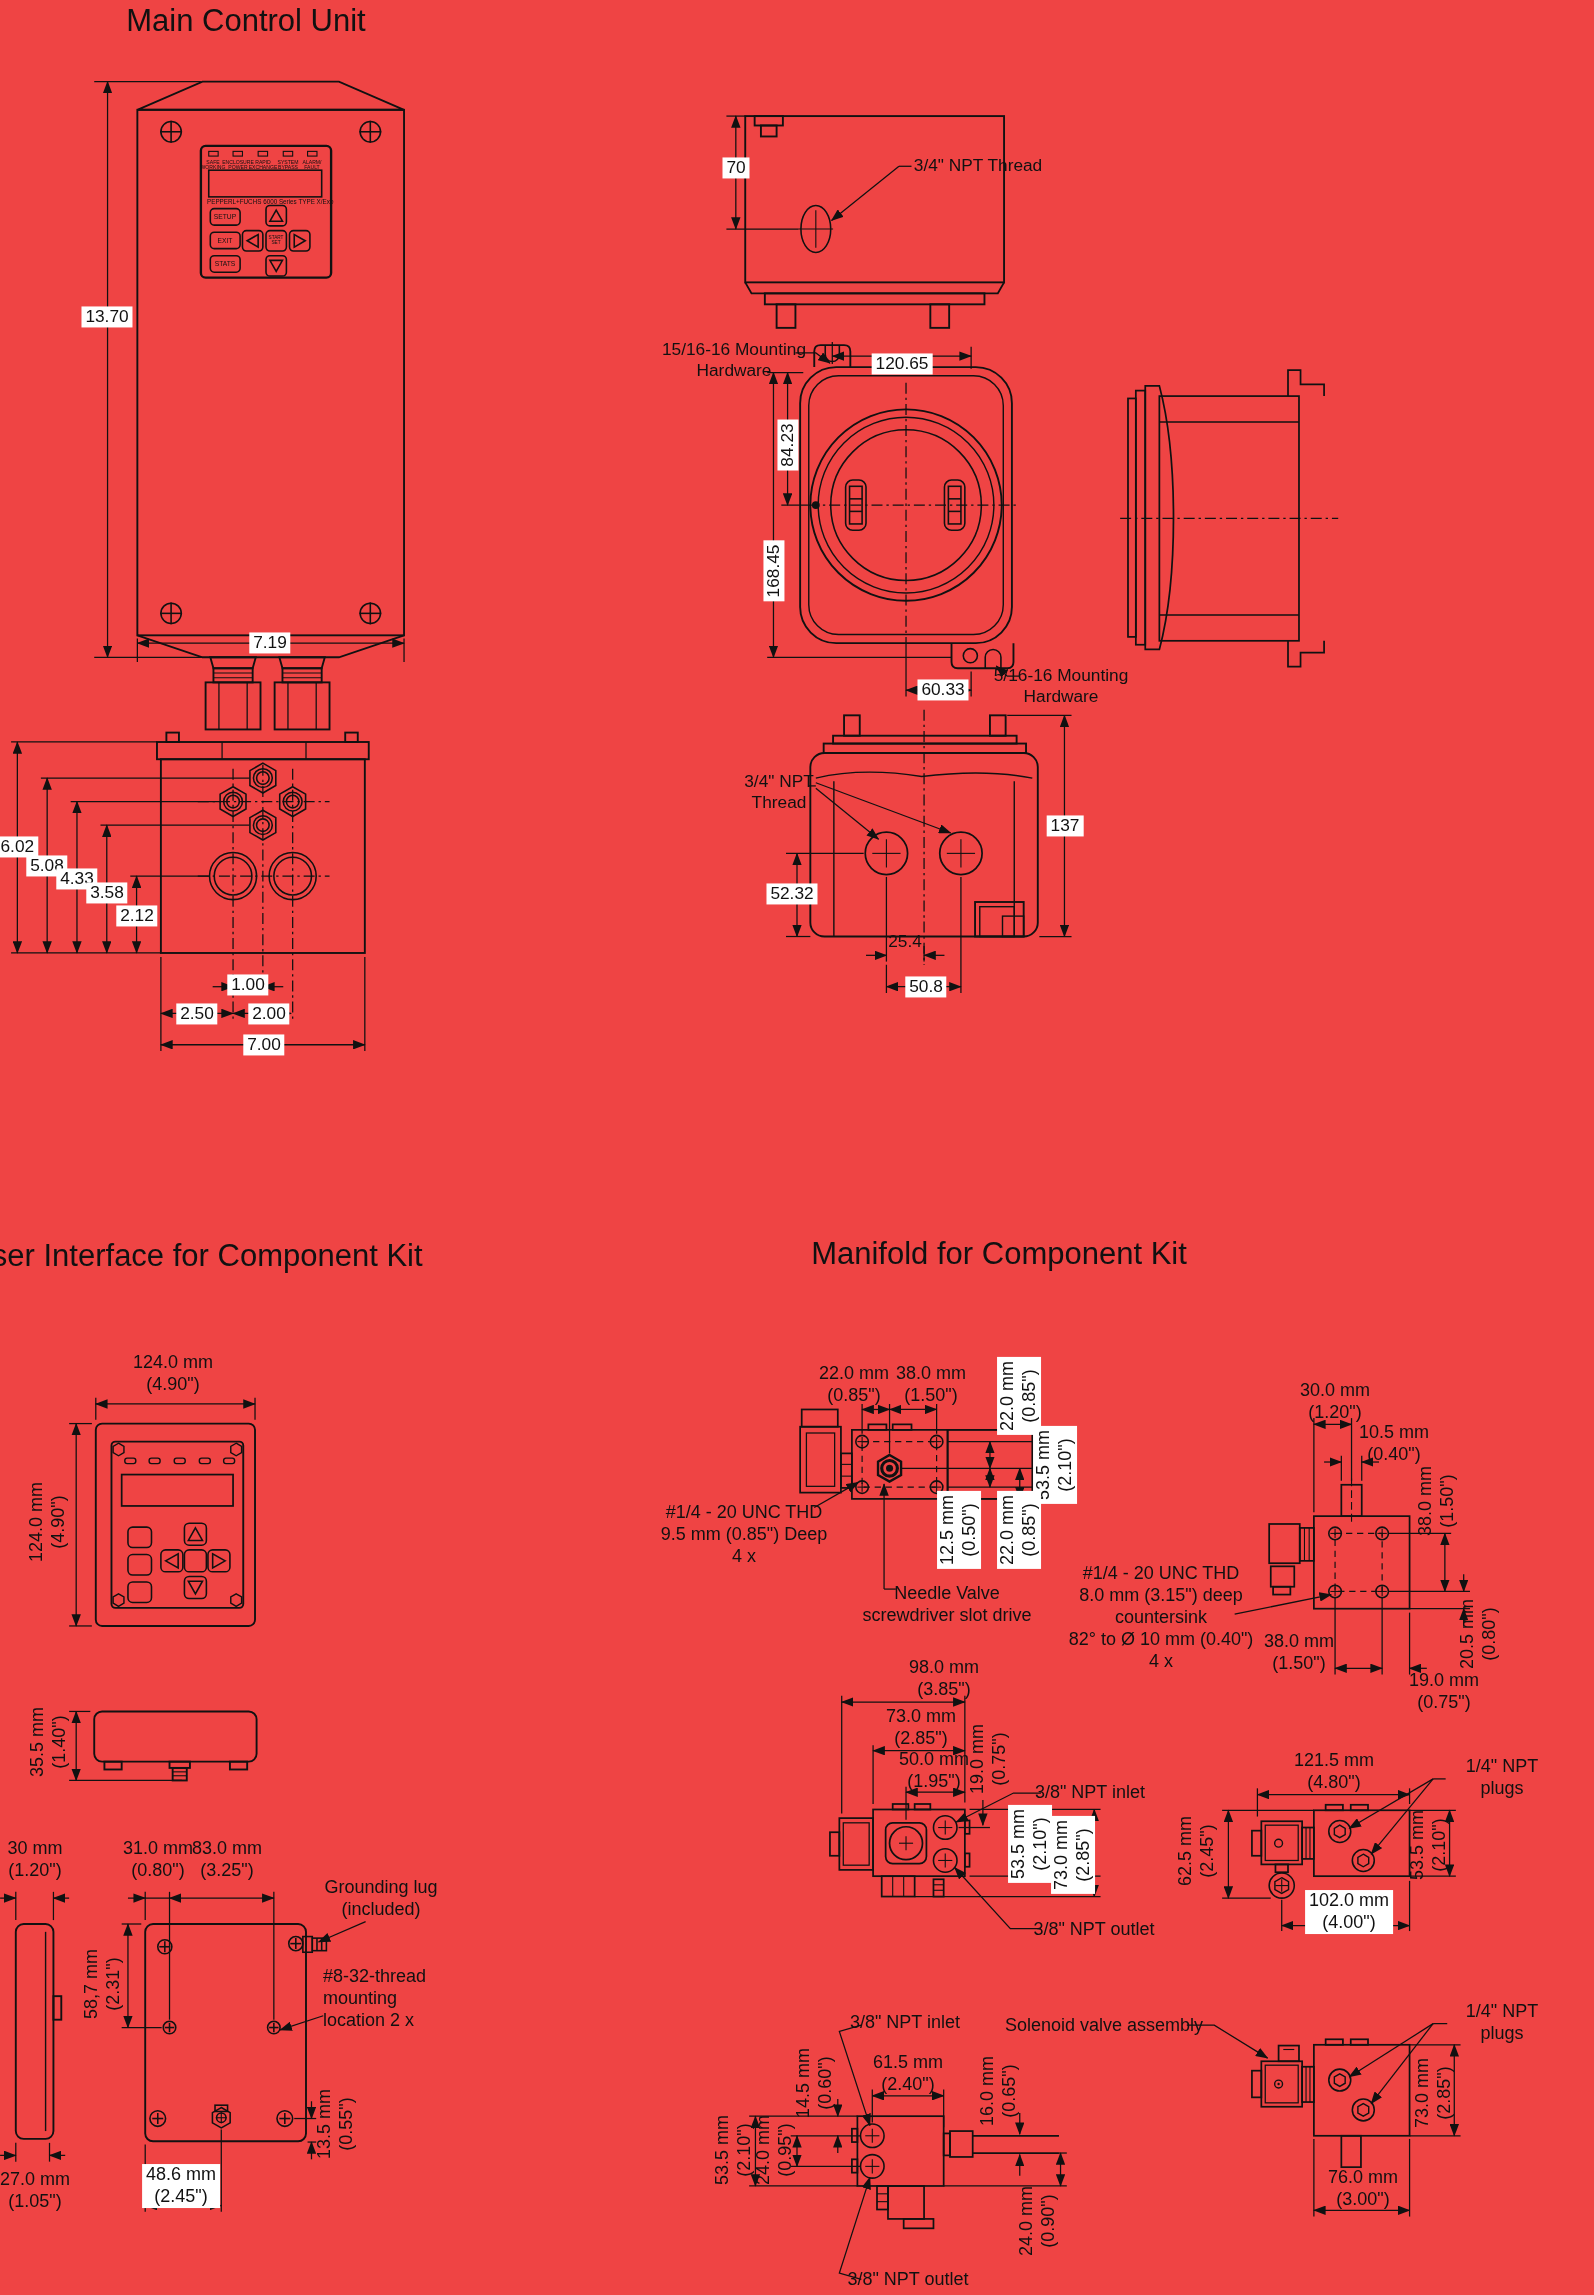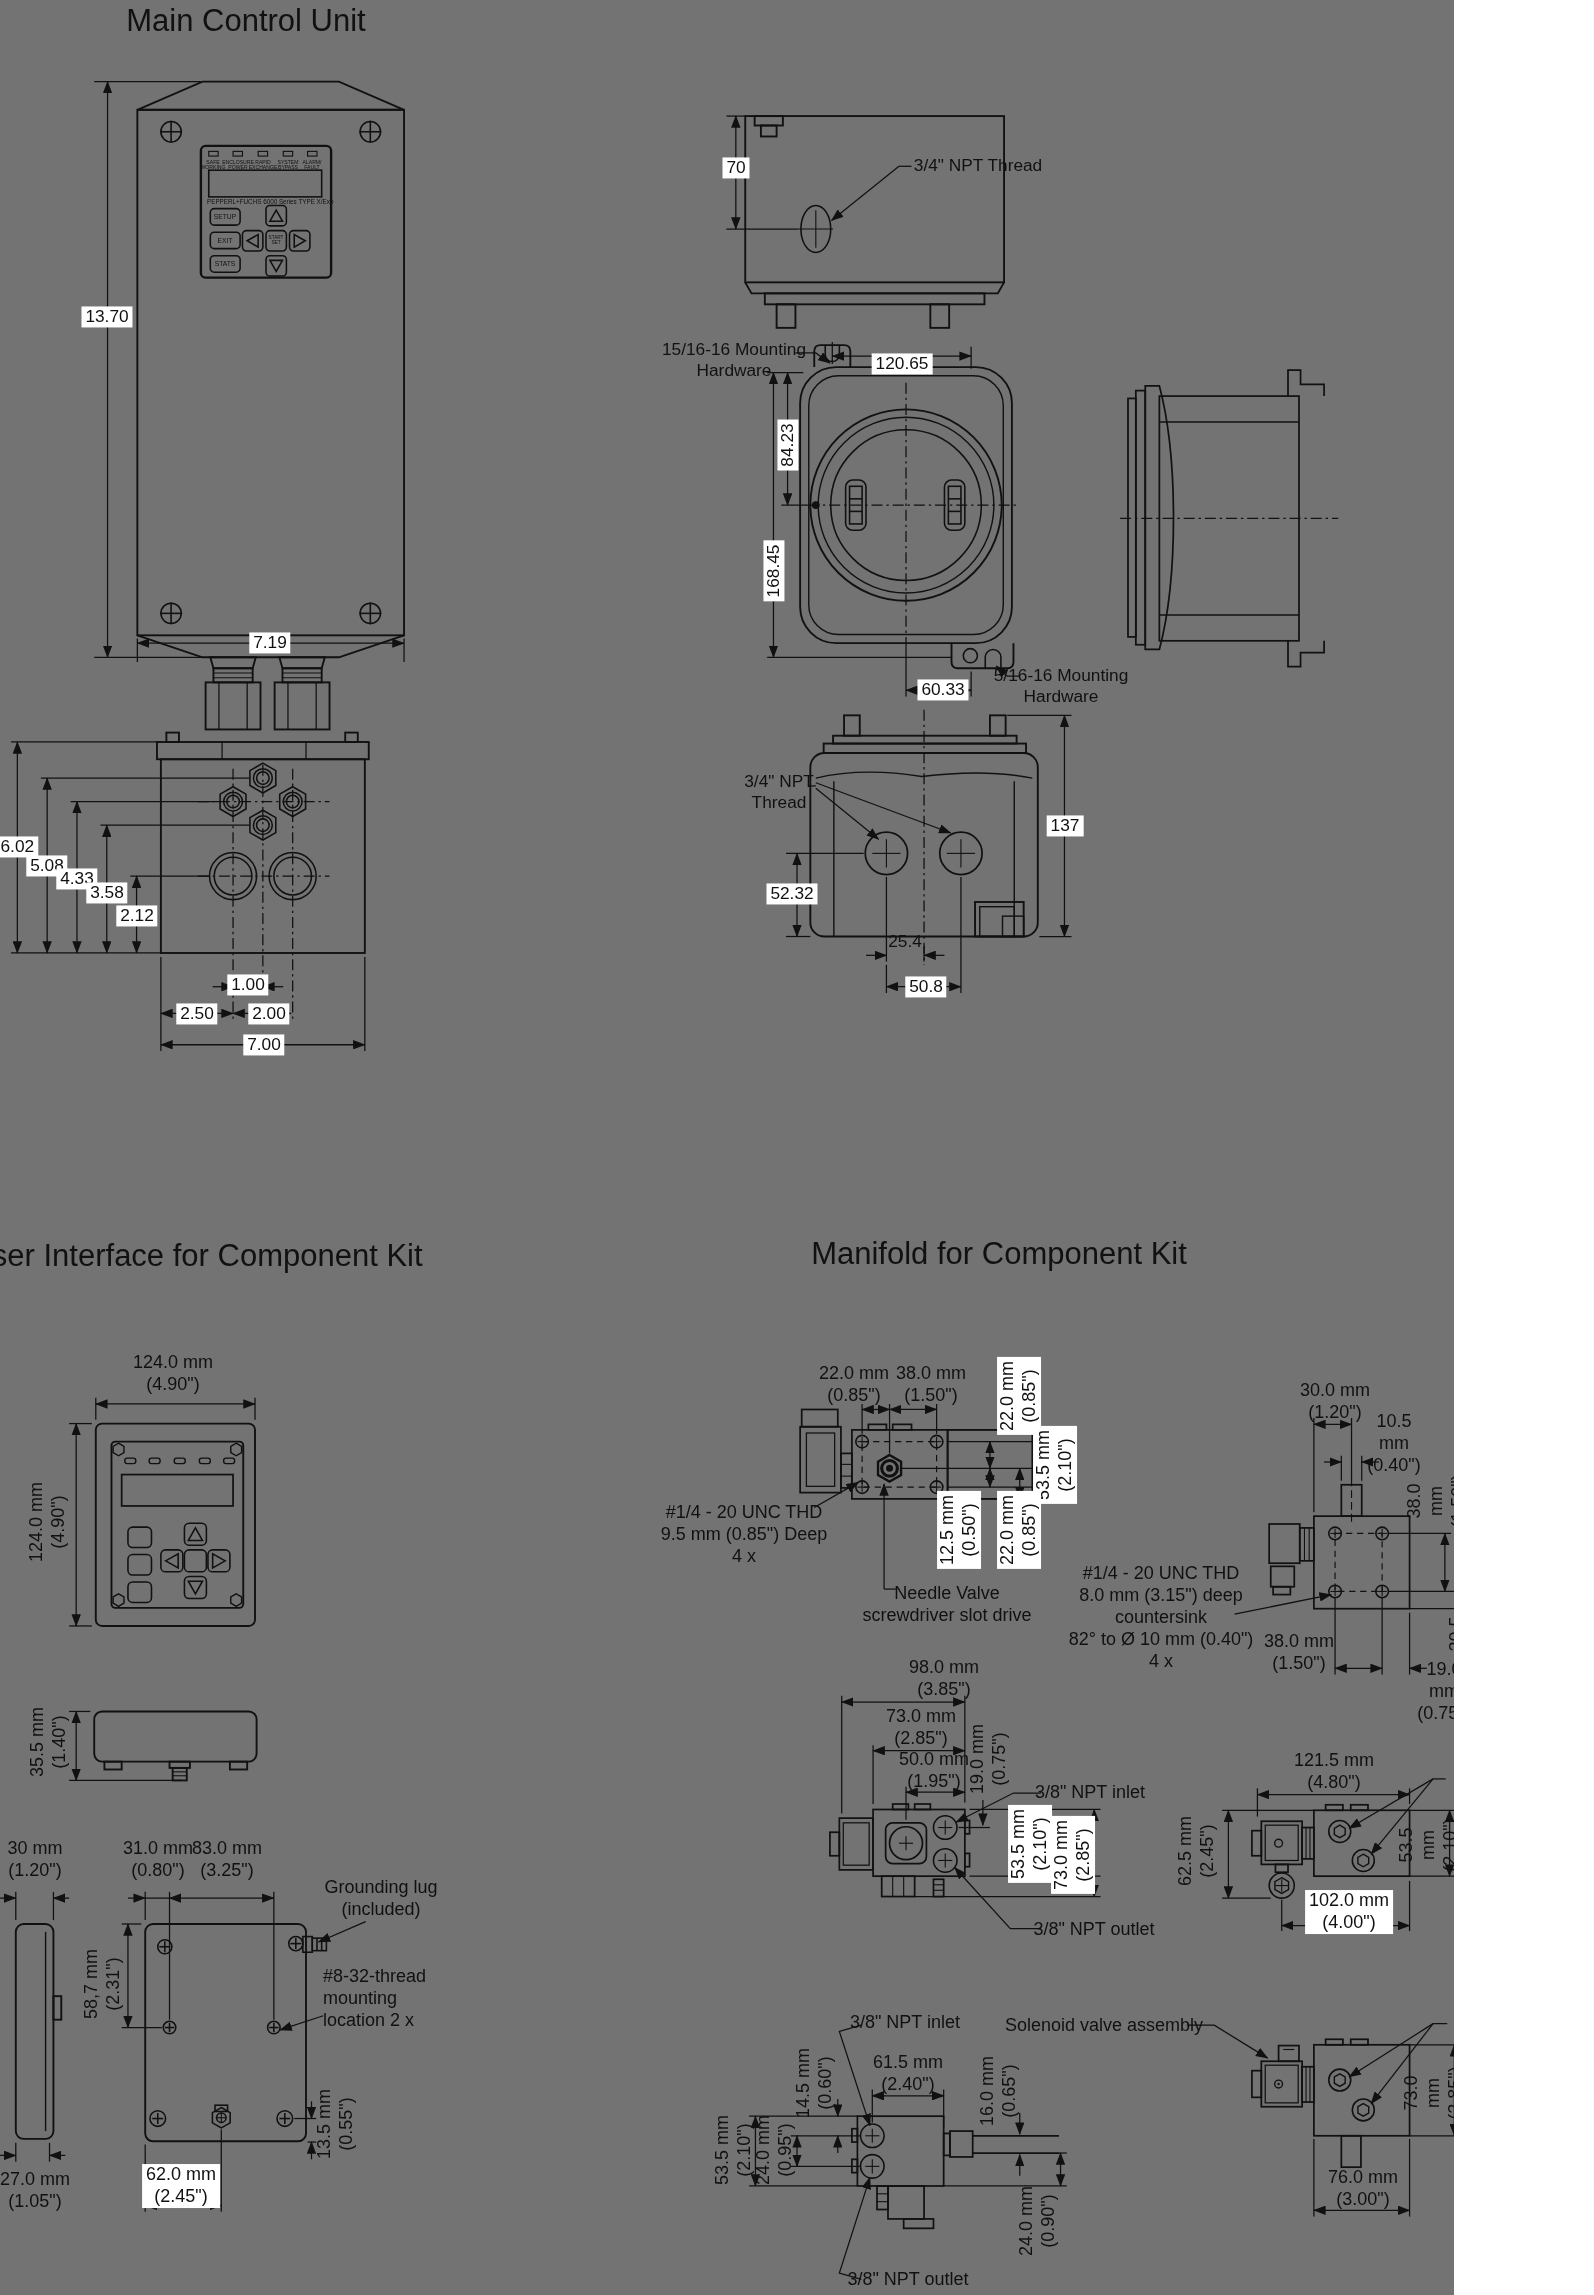--- a/index.html
+++ b/index.html
@@ -1,16 +1,16 @@
 <!DOCTYPE html>
 <html style="font-size:12.6px"><head>
 <meta charset="utf-8">
 <style>
   html,body { margin:0; padding:0; background:#fff; }
-  .canvas { position:relative; width:1454px; height:2295px; background:#737373;
+  .canvas { position:relative; width:1594px; height:2295px; background:#ef4444;
             font-family:"Liberation Sans", sans-serif; color:#111; overflow:hidden; }
   .canvas svg { position:absolute; left:0; top:0; }
   .lbl { position:absolute; text-align:center; white-space:pre-line; line-height:1.22;
          transform:translate(-50%,-50%); color:#111; }
   .rot { transform:translate(-50%,-50%) rotate(-90deg); }
   .bg  { background:#fff; padding:0 3.9px; }
   .t   { font-size:31px; white-space:nowrap; }
   .d   { font-size:17.3px; }
   .m   { font-size:18px; }
   .la  { text-align:left; transform:translate(0,-50%); }
@@ -710,21 +710,21 @@
 (3.25")</div>
 <div class="lbl m" style="left:381px;top:1899px">Grounding lug
 (included)</div>
 <div class="lbl m rot" style="left:103px;top:1984px">58,7 mm
 (2.31")</div>
 <div class="lbl m la" style="left:323px;top:1999px">#8-32-thread
 mounting
 location 2 x</div>
 <div class="lbl m rot" style="left:336px;top:2124px">13.5 mm
 (0.55")</div>
-<div class="lbl m bg" style="left:181px;top:2186px">62.0 mm
+<div class="lbl m bg" style="left:181px;top:2186px">48.6 mm
 (2.45")</div>
 
 <div class="lbl m" style="left:854px;top:1385px">22.0 mm
 (0.85")</div>
 <div class="lbl m" style="left:931px;top:1385px">38.0 mm
 (1.50")</div>
 <div class="lbl m rot bg" style="left:1019px;top:1396px">22.0 mm
 (0.85")</div>
 <div class="lbl m rot bg" style="left:1055px;top:1465px">53.5 mm
 (2.10")</div>

